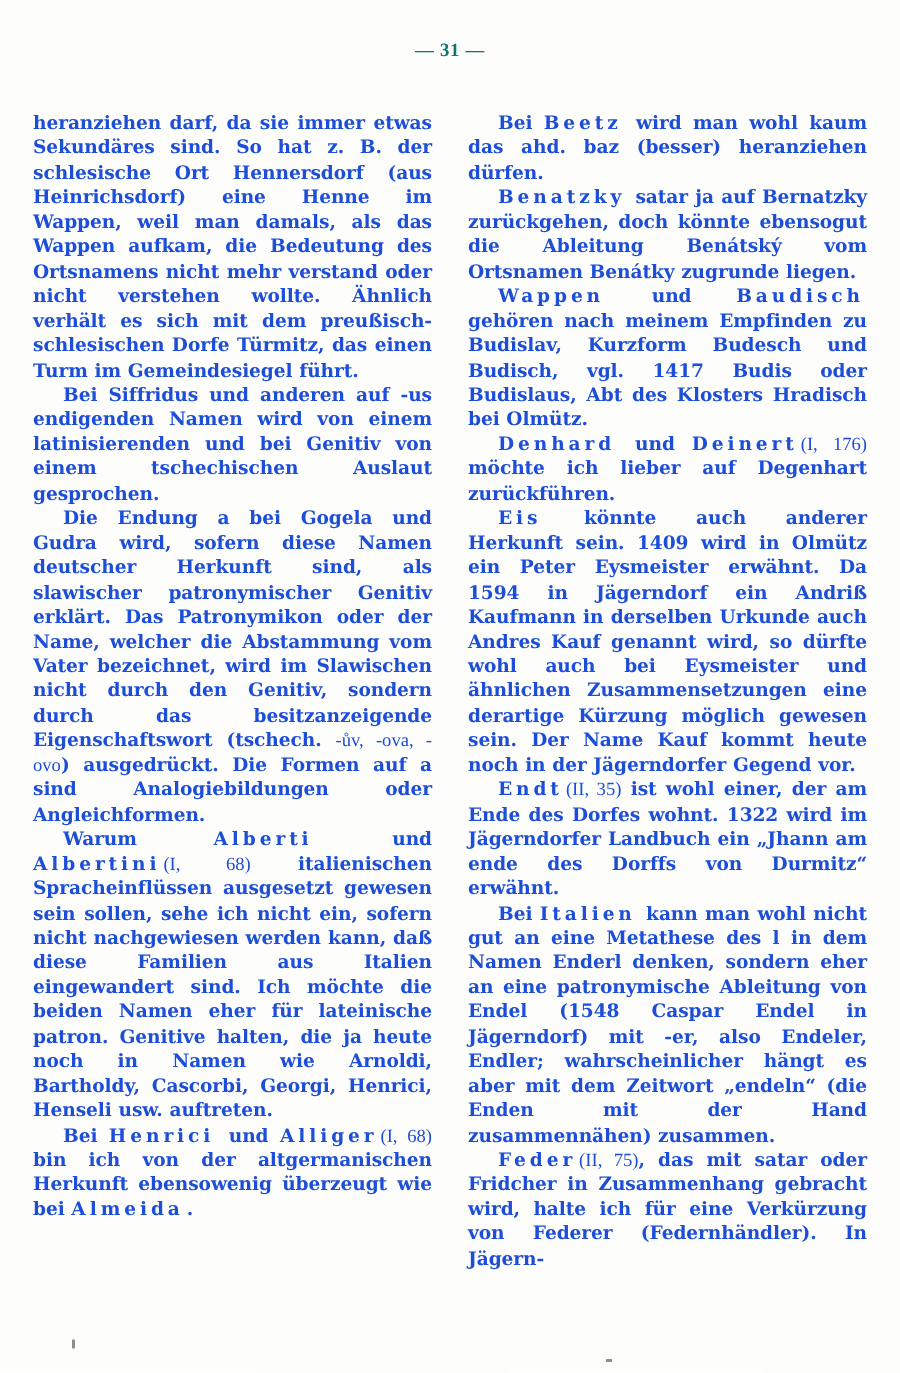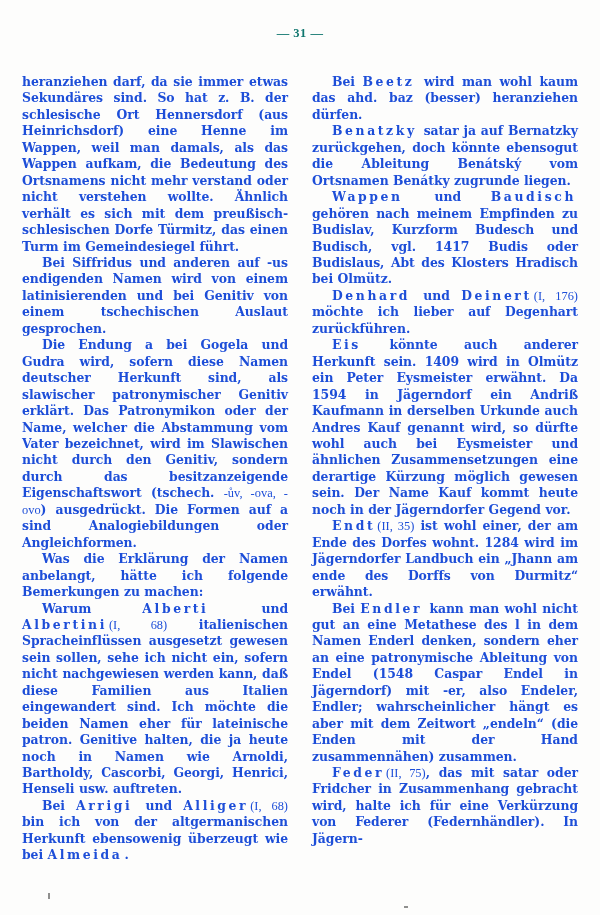--- a/index.html
+++ b/index.html
@@ -96,45 +96,44 @@
   <div id="columns">
 
     <div class="column" id="col-left">
 
       <p class="para noindent"><span>heranziehen darf, da sie immer etwas Sekundäres sind. So hat z. B. der schlesische Ort Hennersdorf (aus Heinrichsdorf) eine Henne im Wappen, weil man damals, als das Wappen aufkam, die Bedeutung des Ortsnamens nicht mehr verstand oder nicht verstehen wollte. Ähnlich verhält es sich mit dem preußisch-schlesischen Dorfe Türmitz, das einen Turm im Gemeindesiegel führt.</span></p>
 
       <p class="para indent"><span>Bei Siffridus und anderen auf -us endigenden Namen wird von einem latinisierenden und bei Genitiv von einem tschechischen Auslaut gesprochen.</span></p>
 
       <p class="para indent"><span>Die Endung a bei Gogela und Gudra wird, sofern diese Namen deutscher Herkunft sind, als slawischer patronymischer Genitiv erklärt. Das Patronymikon oder der Name, welcher die Abstammung vom Vater bezeichnet, wird im Slawischen nicht durch den Genitiv, sondern durch das besitzanzeigende Eigenschaftswort (tschech. </span><span class="roman">-ův, -ova, -ovo</span><span>) ausgedrückt. Die Formen auf a sind Analogiebildungen oder Angleichformen.</span></p>
 
-      <p class="para indent"><span>Was die Erklärung der Namen anbelangt, hätte ich folgende Bemerkungen zu machen:</span></p>
 
 
       <p class="para indent"><span>Warum </span><span class="sp">Alberti</span><span> und </span><span class="sp">Albertini</span><span class="roman">(I, 68)</span><span> italienischen Spracheinflüssen ausgesetzt gewesen sein sollen, sehe ich nicht ein, sofern nicht nachgewiesen werden kann, daß diese Familien aus Italien eingewandert sind. Ich möchte die beiden Namen eher für lateinische patron. Genitive halten, die ja heute noch in Namen wie Arnoldi, Bartholdy, Cascorbi, Georgi, Henrici, Henseli usw. auftreten.</span></p>
 
-      <p class="para indent"><span>Bei </span><span class="sp">Arrigi</span><span> und </span><span class="sp">Alliger</span><span class="roman">(I, 68)</span><span> bin ich von der altgermanischen Herkunft ebensowenig überzeugt wie bei </span><span class="sp">Almeida</span><span>.</span></p>
+      <p class="para indent"><span>Bei </span><span class="sp">Henrici</span><span> und </span><span class="sp">Alliger</span><span class="roman">(I, 68)</span><span> bin ich von der altgermanischen Herkunft ebensowenig überzeugt wie bei </span><span class="sp">Almeida</span><span>.</span></p>
 
     </div>
 
     <div class="column" id="col-right">
 
 
       <p class="para indent"><span>Bei </span><span class="sp">Beetz</span><span> wird man wohl kaum das ahd. baz (besser) heranziehen dürfen.</span></p>
 
       <p class="para indent"><span class="sp">Benatzky</span><span> satar ja auf Bernatzky zurückgehen, doch könnte ebensogut die Ableitung Benátský vom Ortsnamen Benátky zugrunde liegen.</span></p>
 
       <p class="para indent"><span class="sp">Wappen</span><span> und </span><span class="sp">Baudisch</span><span> gehören nach meinem Empfinden zu Budislav, Kurzform Budesch und Budisch, vgl. 1417 Budis oder Budislaus, Abt des Klosters Hradisch bei Olmütz.</span></p>
 
       <p class="para indent"><span class="sp">Denhard</span><span> und </span><span class="sp">Deinert</span><span class="roman">(I, 176)</span><span> möchte ich lieber auf Degenhart zurückführen.</span></p>
 
       <p class="para indent"><span class="sp">Eis</span><span> könnte auch anderer Herkunft sein. 1409 wird in Olmütz ein Peter Eysmeister erwähnt. Da 1594 in Jägerndorf ein Andriß Kaufmann in derselben Urkunde auch Andres Kauf genannt wird, so dürfte wohl auch bei Eysmeister und ähnlichen Zusammensetzungen eine derartige Kürzung möglich gewesen sein. Der Name Kauf kommt heute noch in der Jägerndorfer Gegend vor.</span></p>
 
-      <p class="para indent"><span class="sp">Endt</span><span class="roman">(II, 35)</span><span> ist wohl einer, der am Ende des Dorfes wohnt. 1284 wird im Jägerndorfer Landbuch ein „Jhann am ende des Dorffs von Durmitz“ erwähnt.</span></p>
+      <p class="para indent"><span class="sp">Endt</span><span class="roman">(II, 35)</span><span> ist wohl einer, der am Ende des Dorfes wohnt. 1322 wird im Jägerndorfer Landbuch ein „Jhann am ende des Dorffs von Durmitz“ erwähnt.</span></p>
 
-      <p class="para indent"><span>Bei </span><span class="sp">Endler</span><span> kann man wohl nicht gut an eine Metathese des l in dem Namen Enderl denken, sondern eher an eine patronymische Ableitung von Endel (1548 Caspar Endel in Jägerndorf) mit -er, also Endeler, Endler; wahrscheinlicher hängt es aber mit dem Zeitwort „endeln“ (die Enden mit der Hand zusammennähen) zusammen.</span></p>
+      <p class="para indent"><span>Bei </span><span class="sp">Italien</span><span> kann man wohl nicht gut an eine Metathese des l in dem Namen Enderl denken, sondern eher an eine patronymische Ableitung von Endel (1548 Caspar Endel in Jägerndorf) mit -er, also Endeler, Endler; wahrscheinlicher hängt es aber mit dem Zeitwort „endeln“ (die Enden mit der Hand zusammennähen) zusammen.</span></p>
 
       <p class="para indent"><span class="sp">Feder</span><span class="roman">(II, 75)</span><span>, das mit satar oder Fridcher in Zusammenhang gebracht wird, halte ich für eine Verkürzung von Federer (Federnhändler). In Jägern-</span></p>
 
     </div>
   </div>
 
   <div class="speck" id="speck-left"></div>
   <div class="speck" id="speck-right"></div>
 
 </div>

